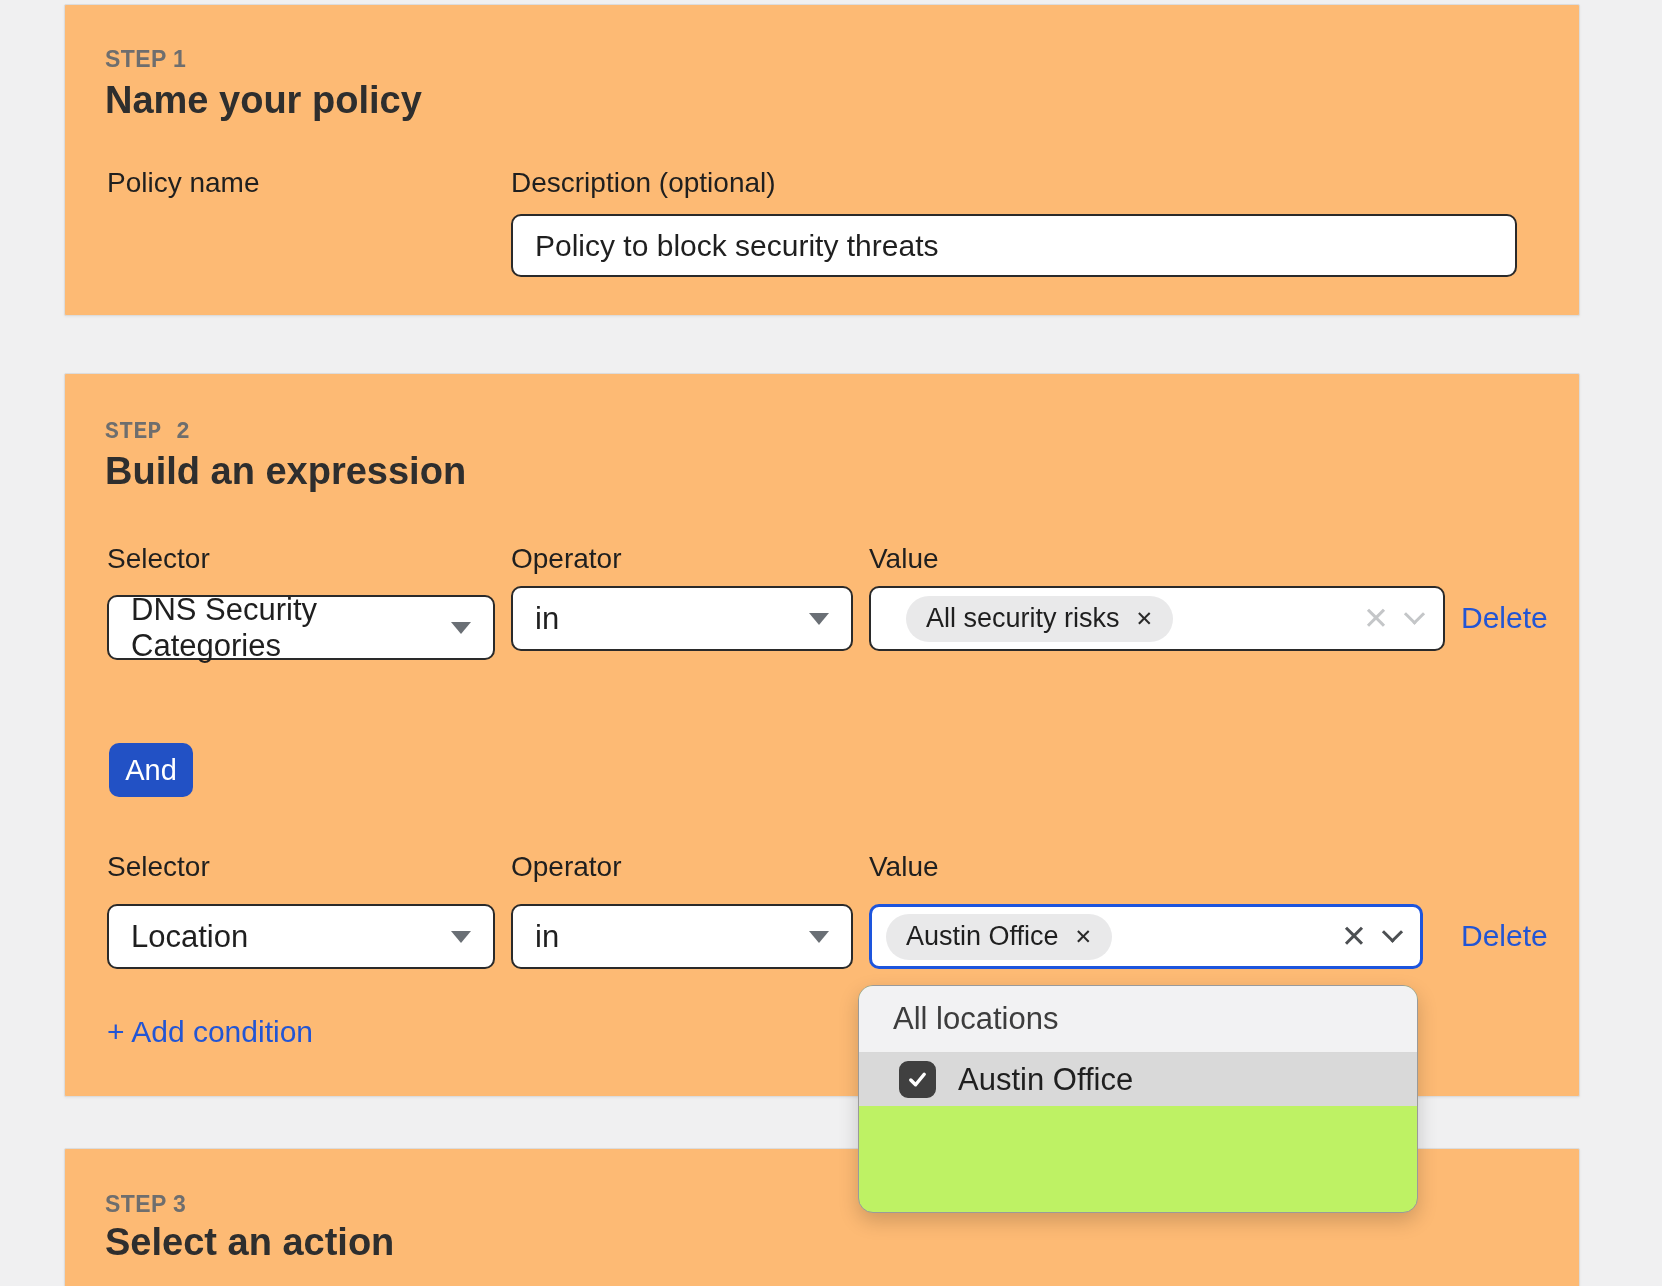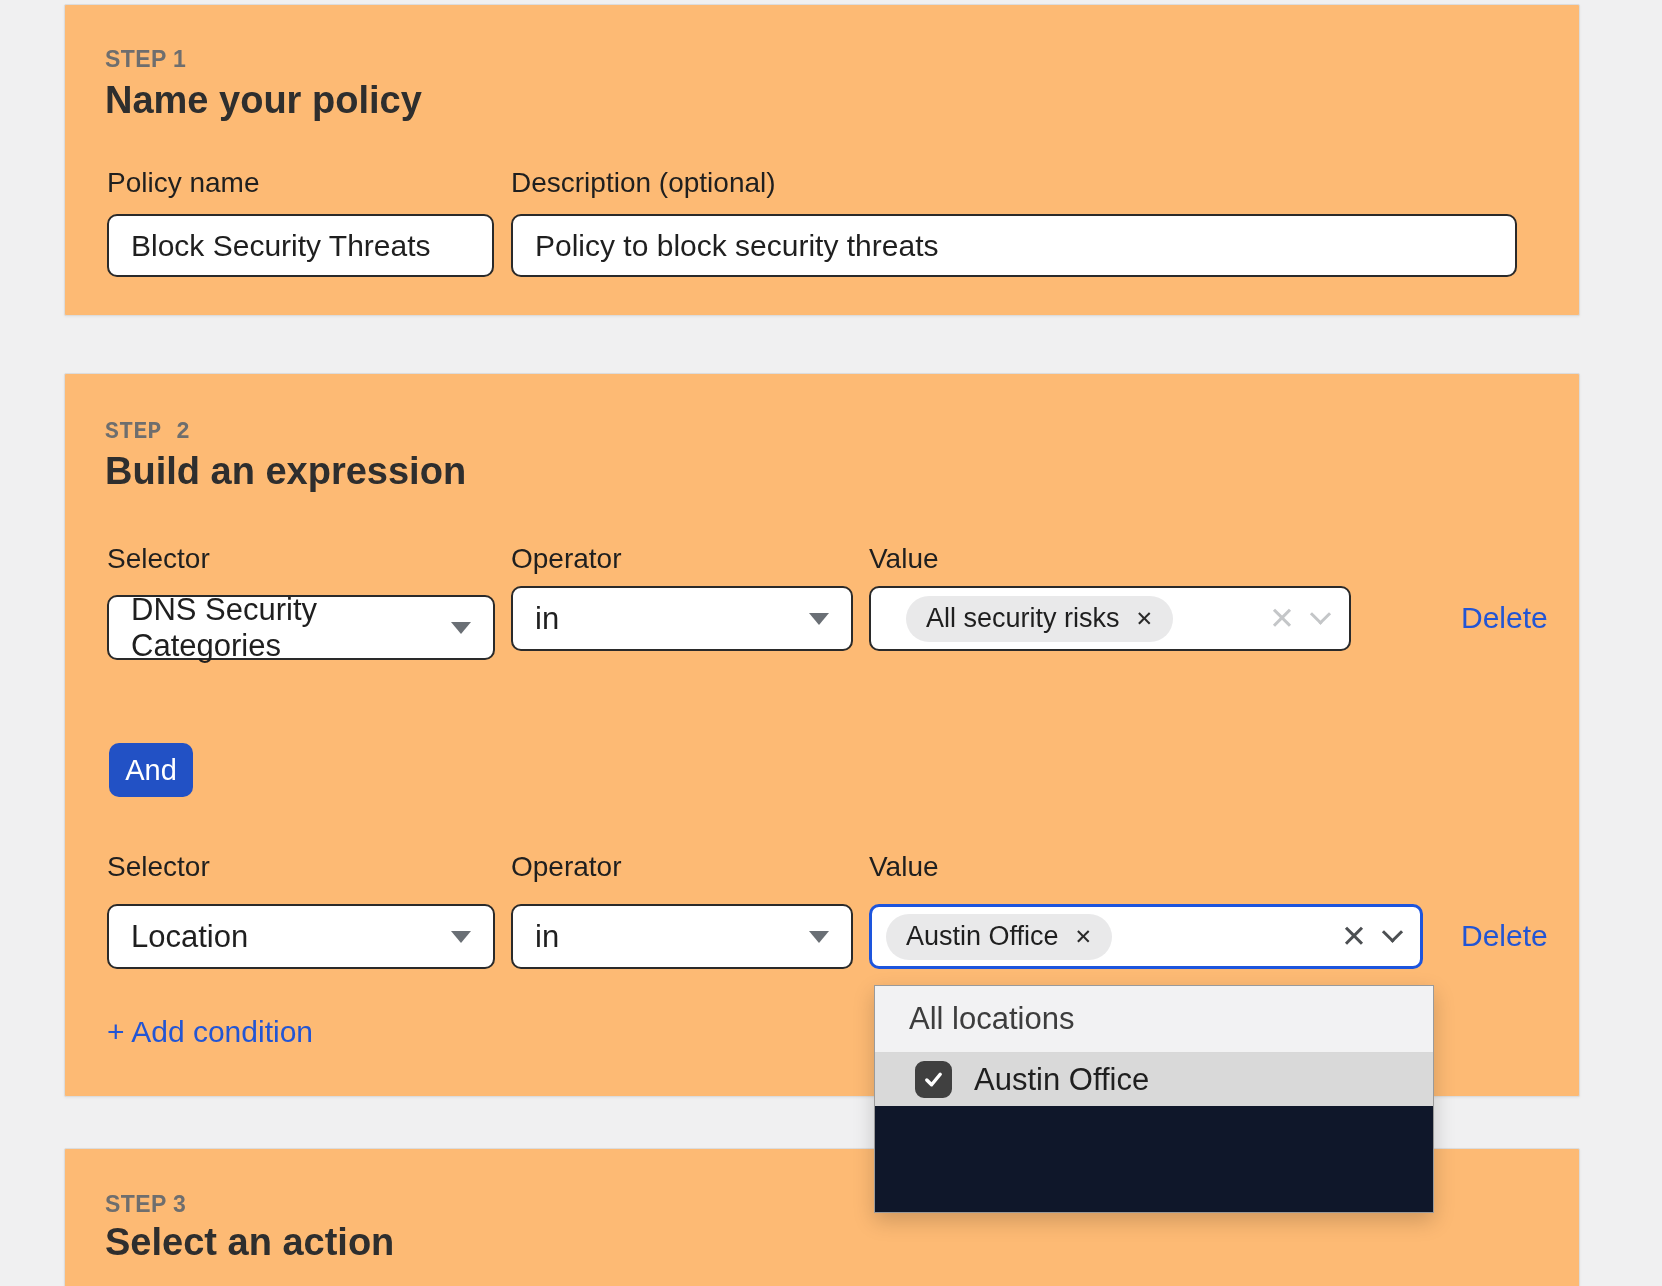--- a/index.html
+++ b/index.html
@@ -68,22 +68,22 @@
   }
   .and-btn{
     position:absolute;width:84px;height:54px;background:var(--accent-blue,#2251c5);
     color:#ffffff;font-size:29px;border:none;border-radius:10px;
     display:flex;align-items:center;justify-content:center;cursor:pointer;
     font-family:inherit;
   }
   
   .dropdown{
     position:absolute;left:858px;top:985px;width:560px;height:228px;z-index:10;
-    background:#0f172a;border:1px solid #9a9a9a;border-radius:0;
-    box-shadow:0 8px 20px rgba(0,0,0,0.18);overflow:hidden;box-sizing:border-box;margin-left:16px;
+    background:#bef264;border:1px solid #9a9a9a;border-radius:15px;
+    box-shadow:0 8px 20px rgba(0,0,0,0.18);overflow:hidden;box-sizing:border-box;
   }
   .dd-header{
     height:66px;background:#f2f2f3;border-bottom:1px solid #d8d8d8;
     display:flex;align-items:center;padding-left:34px;font-size:31px;color:#3d3d3d;
   }
   .dd-option{
     height:53px;display:flex;align-items:center;gap:22px;padding-left:40px;
     font-size:31px;color:#1f1f1f;cursor:pointer;background:#fff;
   }
   .dd-option.highlighted{background:#d9d9d9;}
@@ -100,41 +100,40 @@
 
 <div id="page">
 
   <section class="card" id="card1">
     <div class="step-label" style="left:40px;top:41px;">STEP 1</div>
     <div class="section-title" style="left:40px;top:74px;">Name your policy</div>
 
     <div class="field-label" style="left:42px;top:162px;">Policy name</div>
     <div class="field-label" style="left:446px;top:162px;">Description (optional)</div>
 
-    <input class="text-input" style="left: 42px; top: 209px; width: 387px;" value="Block Security Threats">
     <input class="text-input" style="left: 446px; top: 209px; width: 1006px;" value="Policy to block security threats">
   </section>
 
   <section class="card" id="card2">
     <div class="step-label" style="left:40px;top:45px;font-family:Liberation Mono, monospace;">STEP 2</div>
     <div class="section-title" style="left:40px;top:76px;">Build an expression</div>
 
     <div class="field-label" style="left:42px;top:169px;">Selector</div>
     <div class="field-label" style="left:446px;top:169px;">Operator</div>
     <div class="field-label" style="left:804px;top:169px;">Value</div>
 
     <div class="select-box" style="left:42px;top:221px;width:388px;">
       <span>DNS Security Categories</span>
       <span class="tri-down"></span>
     </div>
     <div class="select-box" style="left:446px;top:212px;width:342px;">
       <span>in</span>
       <span class="tri-down"></span>
     </div>
-    <div class="value-box" style="left:804px;top:212px;width:482px;padding-left:35px;">
+    <div class="value-box" style="left:804px;top:212px;width:576px;padding-left:35px;">
       <span class="chip">
         <span>All security risks</span>
         <span class="chip-x">✕</span>
       </span>
       <span class="vb-spacer"></span>
       <span class="clear-x muted">✕</span>
       <span class="chev muted"></span>
     </div>
     <div class="link" style="left:1396px;top:227px;">Delete</div>
 

